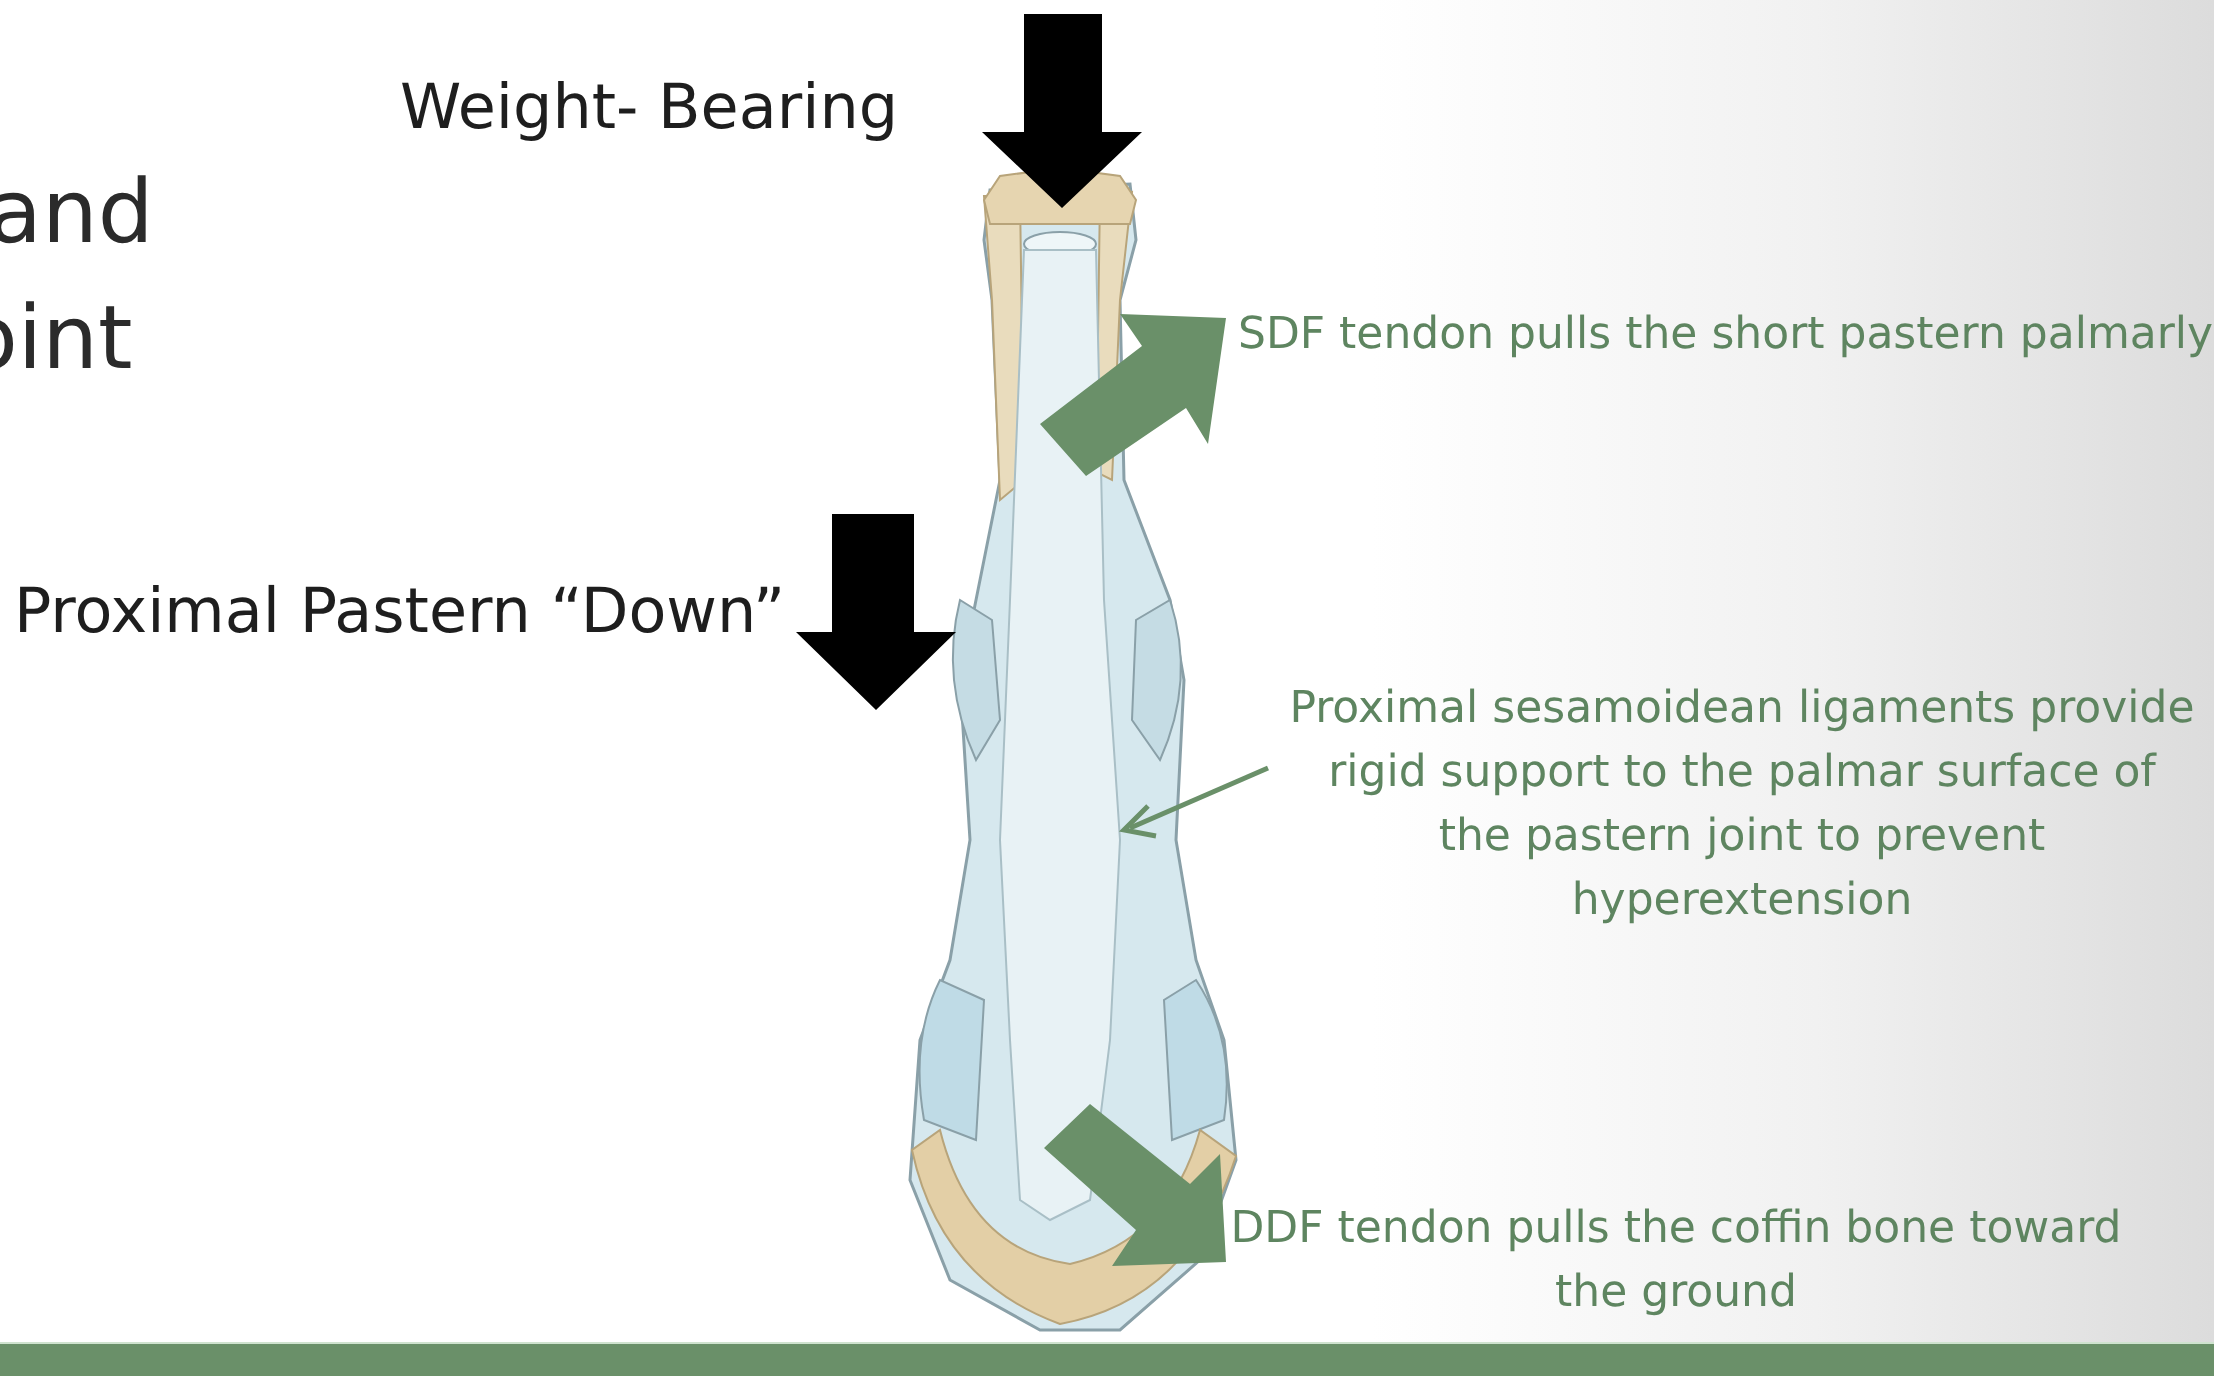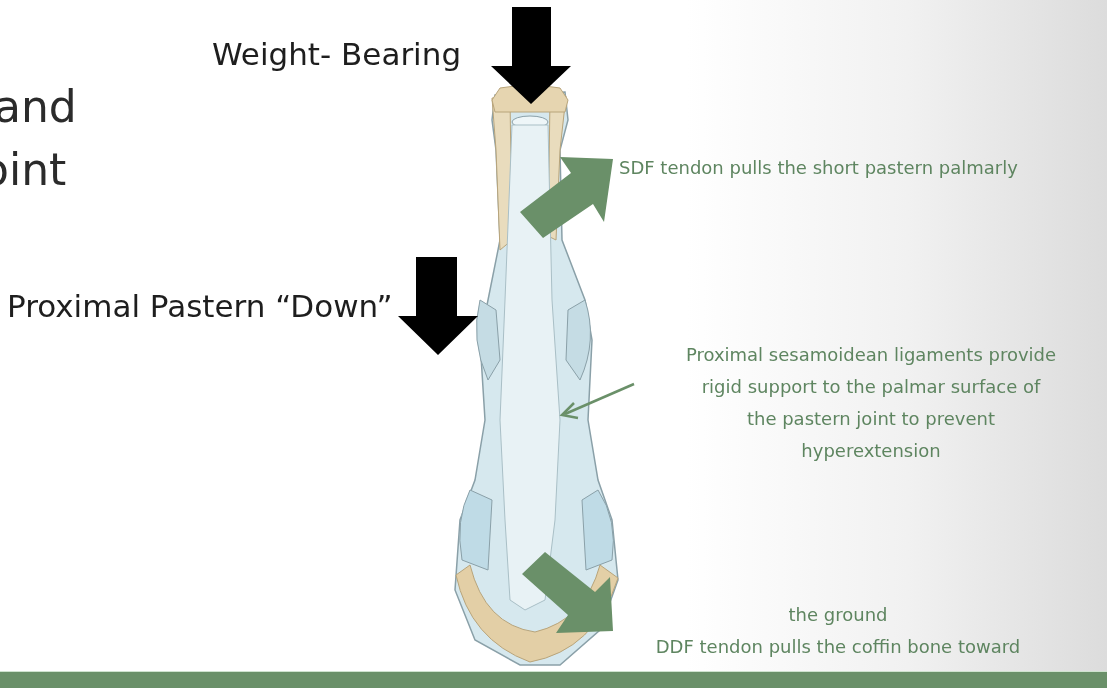--- a/index.html
+++ b/index.html
@@ -10,21 +10,21 @@
   }
   .slide { position: absolute; inset: 0; }
   .title-frag {
     position: absolute; left: -6px; color: #2b2b2b;
     font-size: 44px; line-height: 62px; font-weight: 400; white-space: nowrap;
   }
   .lbl-black {
     position: absolute; color: #1e1e1e; font-size: 31px; white-space: nowrap; font-weight: 400;
   }
   .lbl-green {
-    position: absolute; color: #5e8560; font-size: 18px; line-height: 32px;
+    position: absolute; color: #5e8560; font-size: 22px; line-height: 32px;
     text-align: center; white-space: nowrap;
   }
   .footer-bar {
     position: absolute; left: 0; right: 0; bottom: 0; height: 16px;
     background: #6a9069; border-top: 1px solid #cfe3cf;
   }
   svg.abs { position: absolute; left: 0; top: 0; }
 </style>
 </head>
 <body>
@@ -72,31 +72,31 @@
     <g>
       <polygon points="545,552 522,574 568,615 556,633 613,631 610,577 595,592" fill="#6a9069"></polygon>
     </g>
 
     <g>
       <line x1="634" y1="384" x2="565" y2="414" stroke="#6a9069" stroke-width="2.5"></line>
       <polyline points="574,403 562,415 578,418" fill="none" stroke="#6a9069" stroke-width="2.5"></polyline>
     </g>
   </svg>
 
-  <div class="lbl-black" style="left:212px; top:36px;">Weight- Bearing</div>
+  <div class="lbl-black" style="left:200px; top:36px;">Weight- Bearing</div>
   <div class="lbl-black" style="left:7px; top:288px;">Proximal Pastern “Down”</div>
 
   <div class="lbl-green" style="left:619px; top:152px; text-align:left;">SDF tendon pulls the short pastern palmarly</div>
 
   <div class="lbl-green" style="left:631px; top:339px; width:480px;">
     <div>Proximal sesamoidean ligaments provide</div>
     <div>rigid support to the palmar surface of</div>
     <div>the pastern joint to prevent</div>
     <div>hyperextension</div>
   </div>
 
   <div class="lbl-green" style="left:612px; top:599px; width:452px;">
+    <div>DDF tendon pulls the coffin bone toward</div>
     <div>the ground</div>
-    <div>DDF tendon pulls the coffin bone toward</div>
   </div>
 
   <div class="footer-bar"></div>
 </div>
 
 </body></html>

